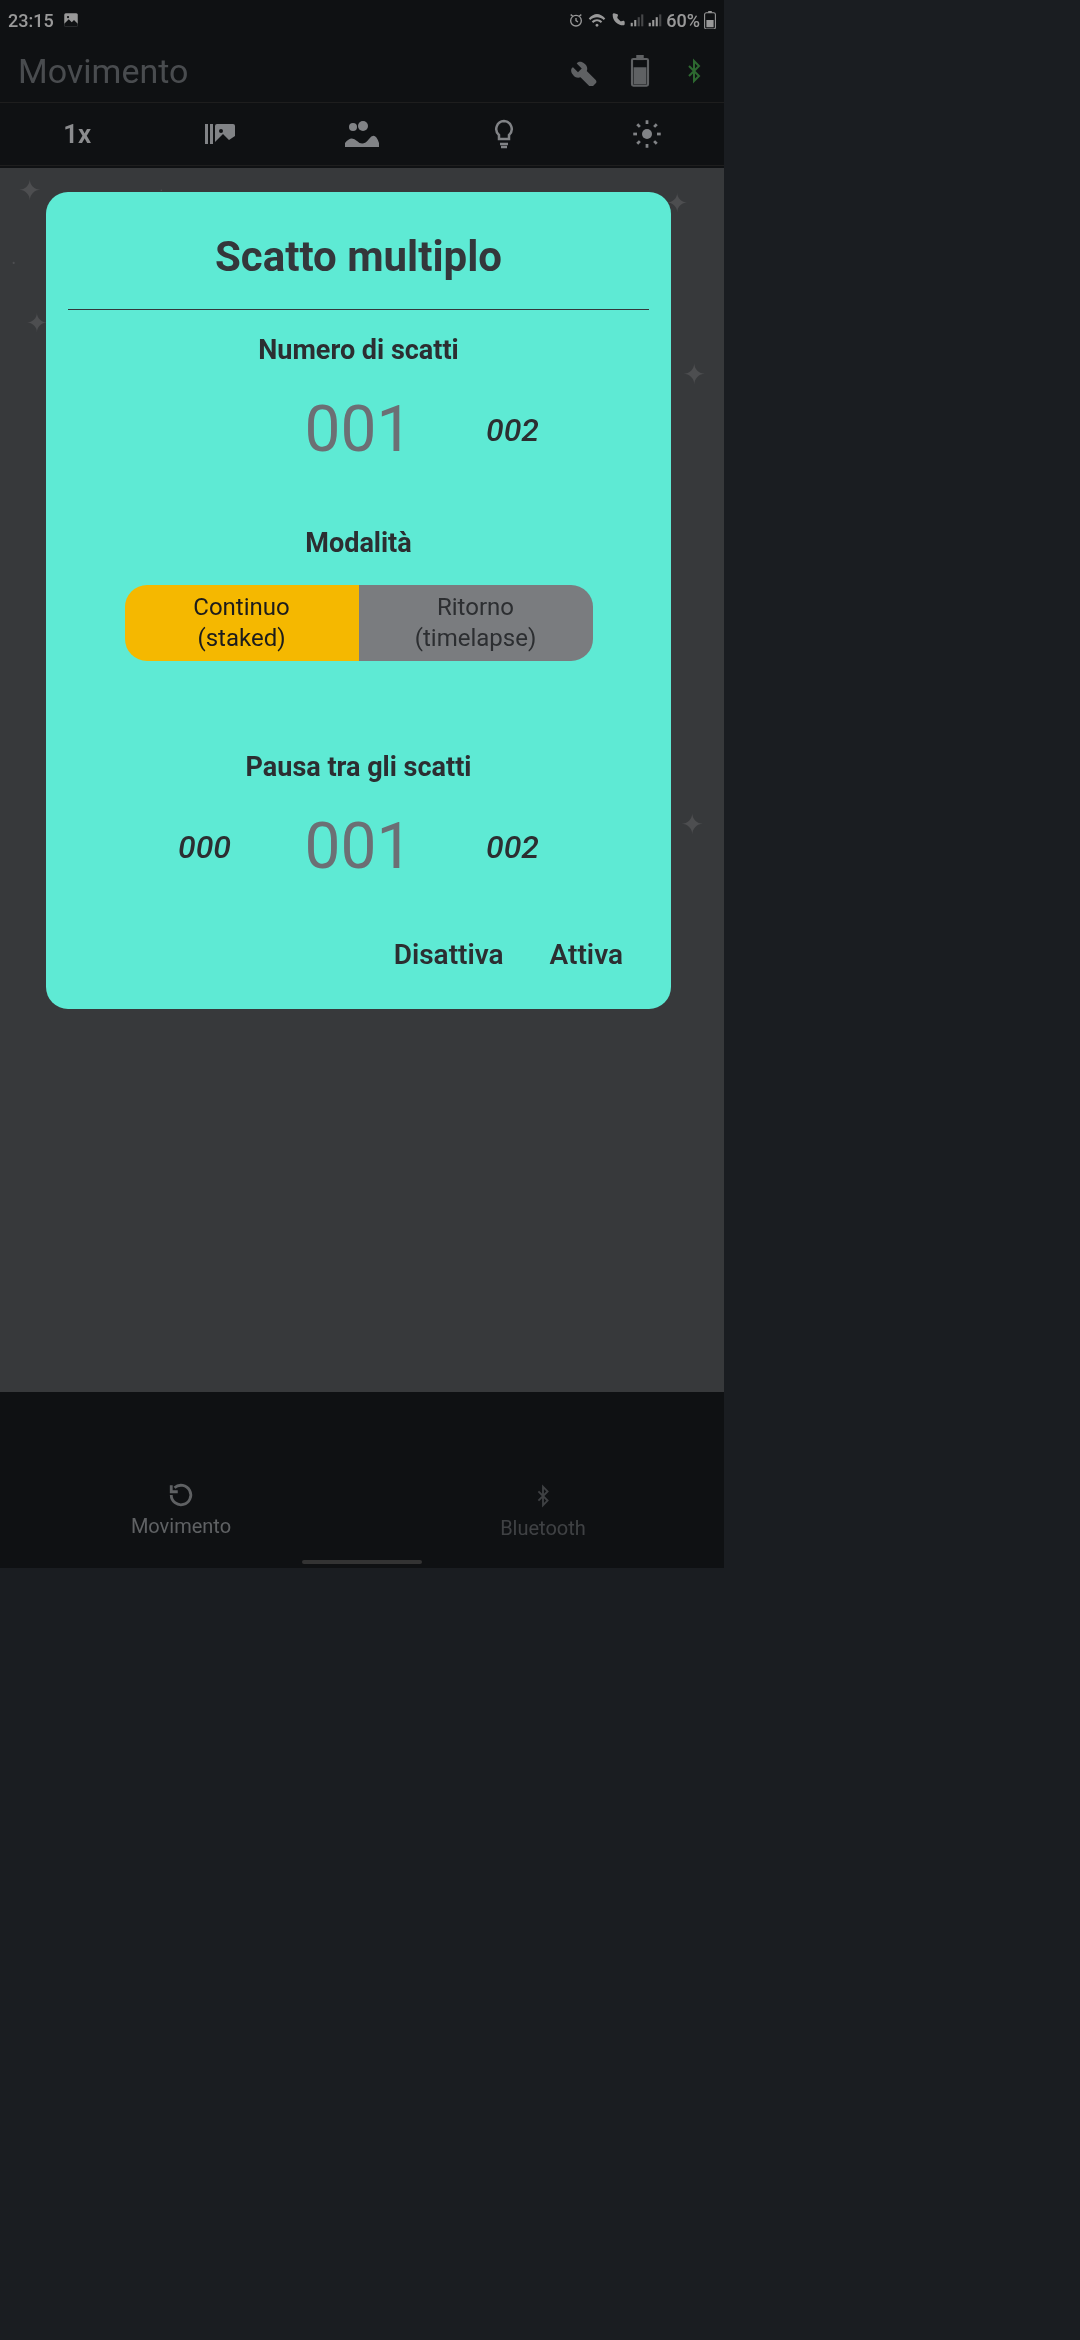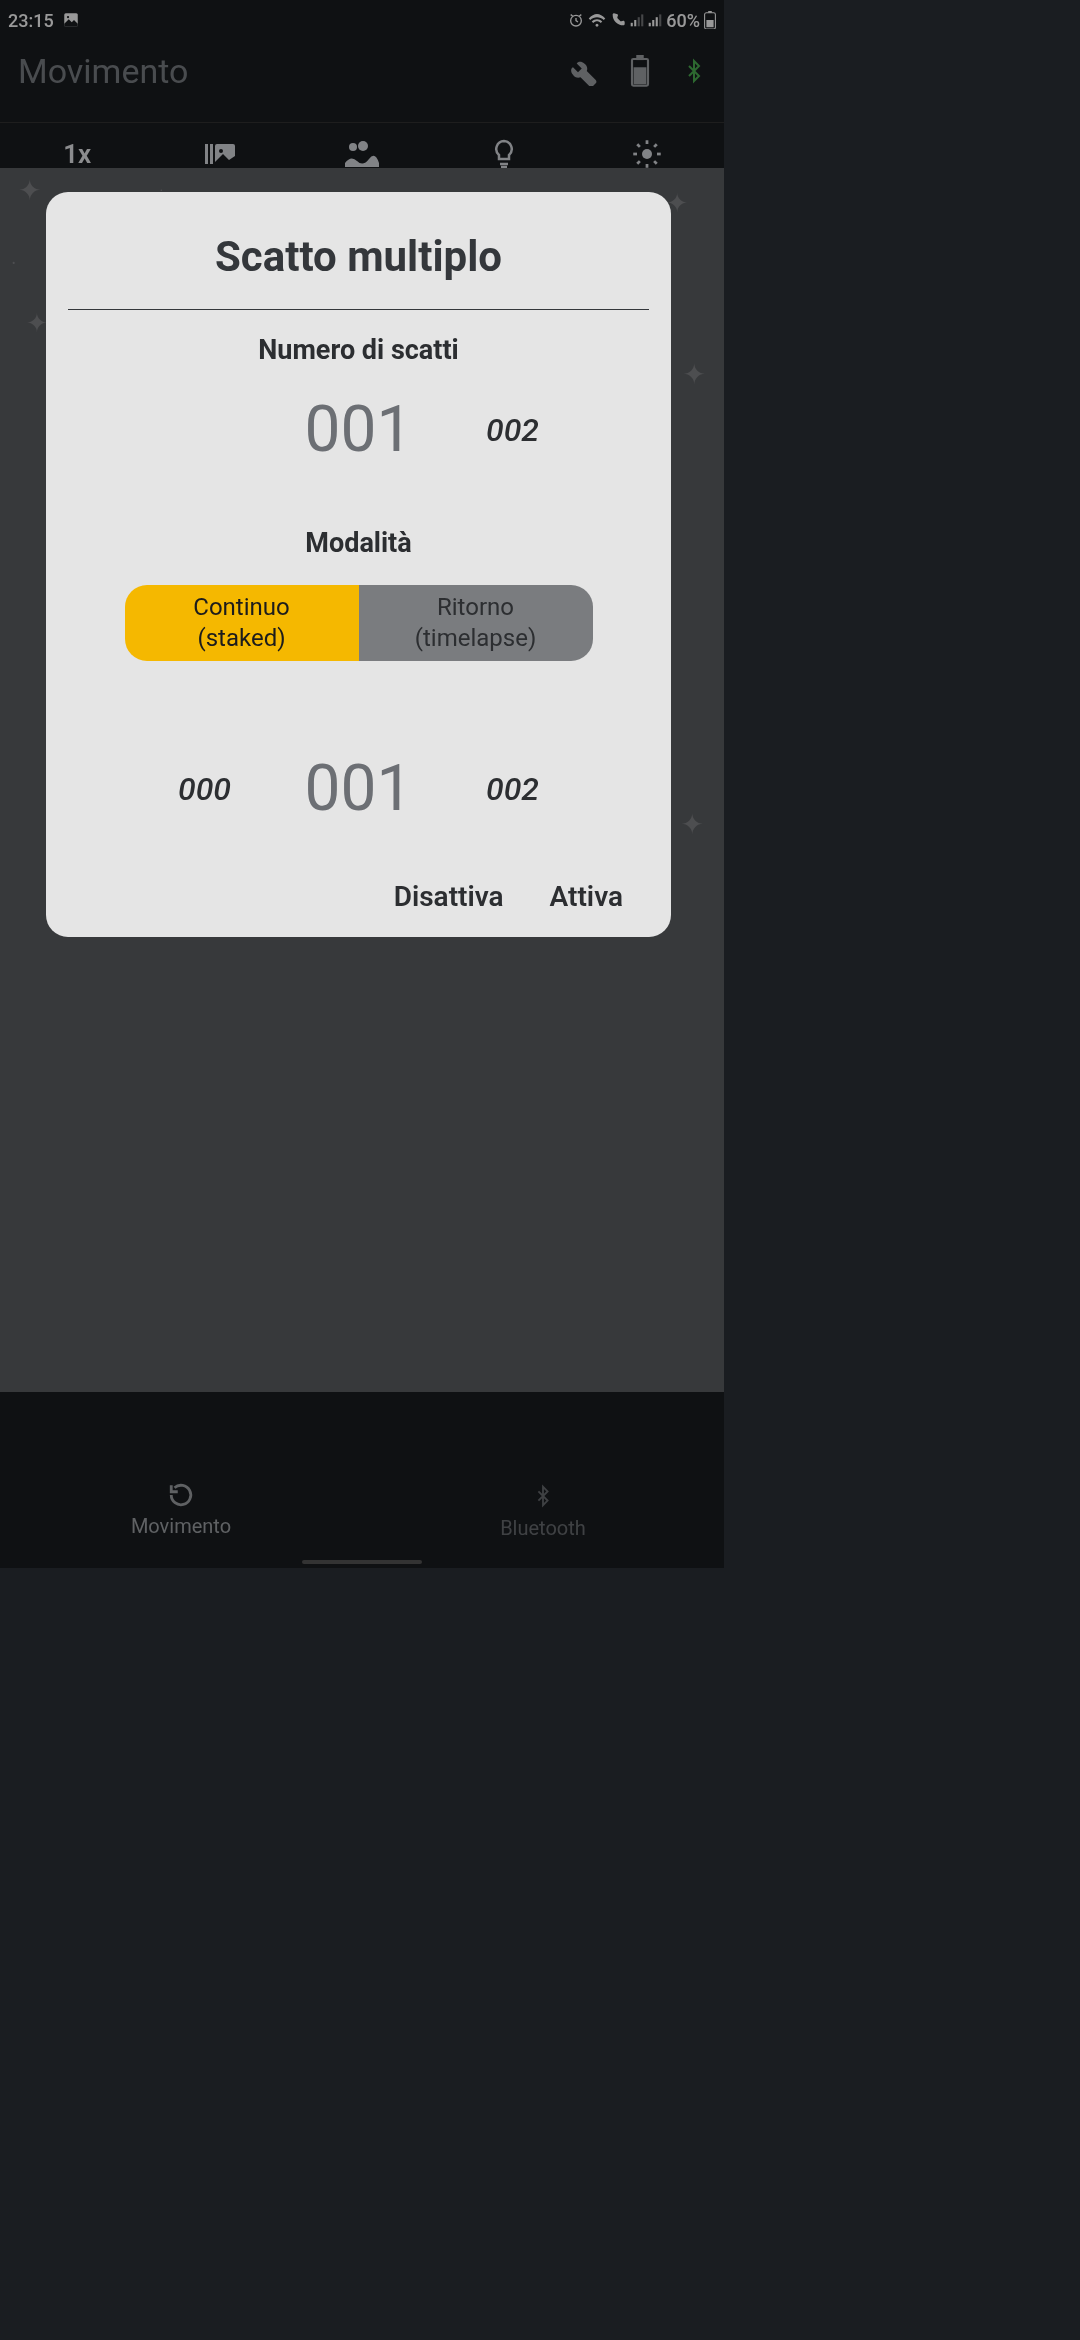--- a/index.html
+++ b/index.html
@@ -13,39 +13,39 @@
   .status-right svg { display: block; }
 
   
   .app-header { height: 62px; display: flex; align-items: center; padding: 0 18px; }
   .app-title { color: #7b7f84; font-size: 34px; font-weight: 400; flex: 1; }
   .header-icons { display: flex; gap: 32px; align-items: center; }
   .header-icon { color: #9ea2a6; }
   .bt-active { color: #4caf50; }
 
   
-  .toolbar { height: 64px; display: flex; align-items: center; justify-content: space-around; border-top: 1px solid #333; border-bottom: 1px solid #333; padding: 0 6px; margin-top: 20px; }
+  .toolbar { height: 64px; display: flex; align-items: center; justify-content: space-around; border-top: 1px solid #333; border-bottom: 1px solid #333; padding: 0 6px; }
   .toolbar-item { color: #d8dbe0; display: flex; align-items: center; justify-content: center; flex: 1; }
   .toolbar-text { font-size: 26px; font-weight: 600; color: #e8eaed; }
 
   
   .stars-bg { position: absolute; left:0; right:0; top: 168px; bottom: 176px; background: #5c5f63; }
   .star { position: absolute; color: #808285; }
 
   
   .bottom-bar { position: absolute; bottom: 0; left: 0; right: 0; height: 176px; background: #1a1d21; display: flex; padding-top: 90px; }
   .bottom-item { flex: 1; display: flex; flex-direction: column; align-items: center; gap: 6px; color: #9ea2a6; }
   .bottom-item span { font-size: 20px; }
   .nav-handle { position:absolute; bottom: 4px; left: 50%; transform: translateX(-50%); width: 120px; height: 4px; background: #555; border-radius: 2px; }
 
   
   .overlay { position: absolute; inset: 0; background: rgba(0,0,0,0.4); }
 
   
-  .dialog { position: absolute; left: 46px; right: 53px; top: 192px; background: #e5e5e5; border-radius: 22px; padding: 40px 22px 16px; color: #2c2e31; }
+  .dialog { position: absolute; left: 46px; right: 53px; top: 192px; background: #5eead4; border-radius: 22px; padding: 40px 22px 30px; color: #2c2e31; }
   .dialog-title { text-align: center; font-size: 42px; font-weight: 700; color: #34373b; margin-bottom: 28px; }
   .dialog-hr { border: none; border-top: 1px solid #34373b; margin: 0 0 24px; }
 
   .section-label { text-align: center; font-size: 27px; font-weight: 700; color: #2c2e31; }
 
   .picker { display: flex; align-items: center; justify-content: center; gap: 70px; margin: 26px 0 60px; }
   .picker-center { font-size: 64px; color: #6c6f74; font-weight: 400; }
   .picker-side { font-size: 32px; color: #2c2e31; font-weight: 500; min-width: 60px; text-align: center; font-style: italic;}
   .picker-side.empty { visibility: hidden; }
 
@@ -214,20 +214,21 @@
     <div class="mode-btn active">
       <span>Continuo</span>
       <span>(staked)</span>
     </div>
     <div class="mode-btn inactive">
       <span>Ritorno</span>
       <span>(timelapse)</span>
     </div>
   </div>
 
+  <div class="section-label">Pausa tra gli scatti</div>
   <div class="picker" style="margin-bottom:30px">
     <span class="picker-side">000</span>
     <span class="picker-center">001</span>
     <span class="picker-side">002</span>
   </div>
 
   <div class="dialog-actions">
     <button class="dialog-action">Disattiva</button>
     <button class="dialog-action">Attiva</button>
   </div>

